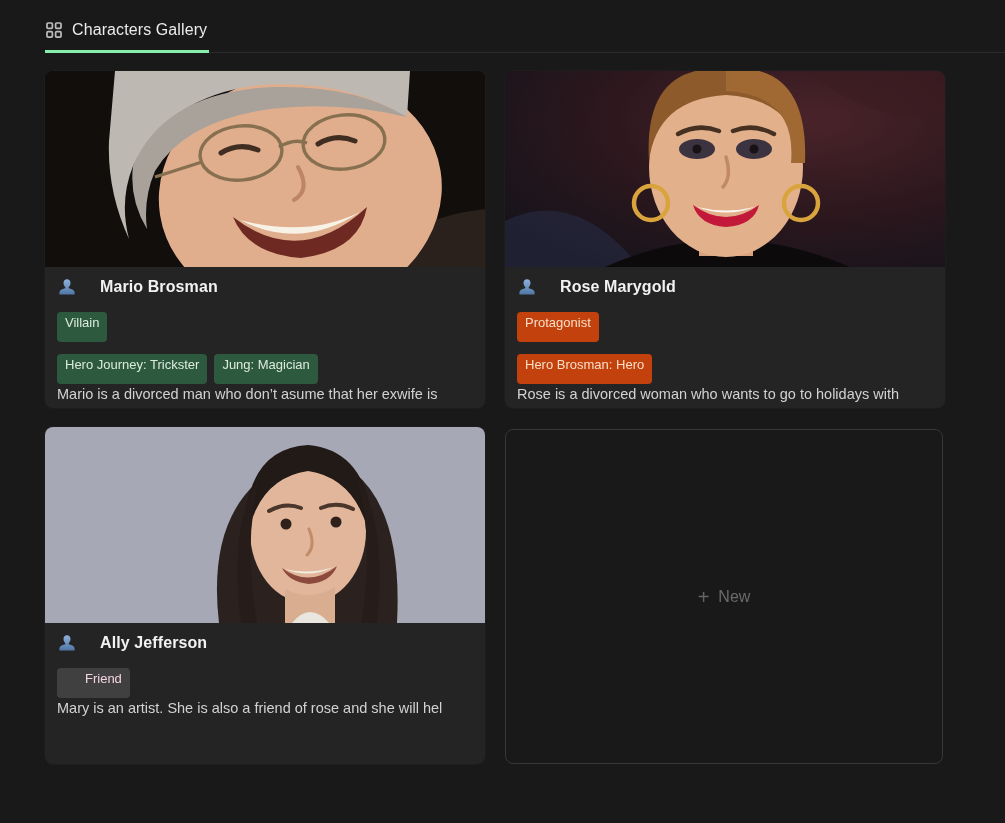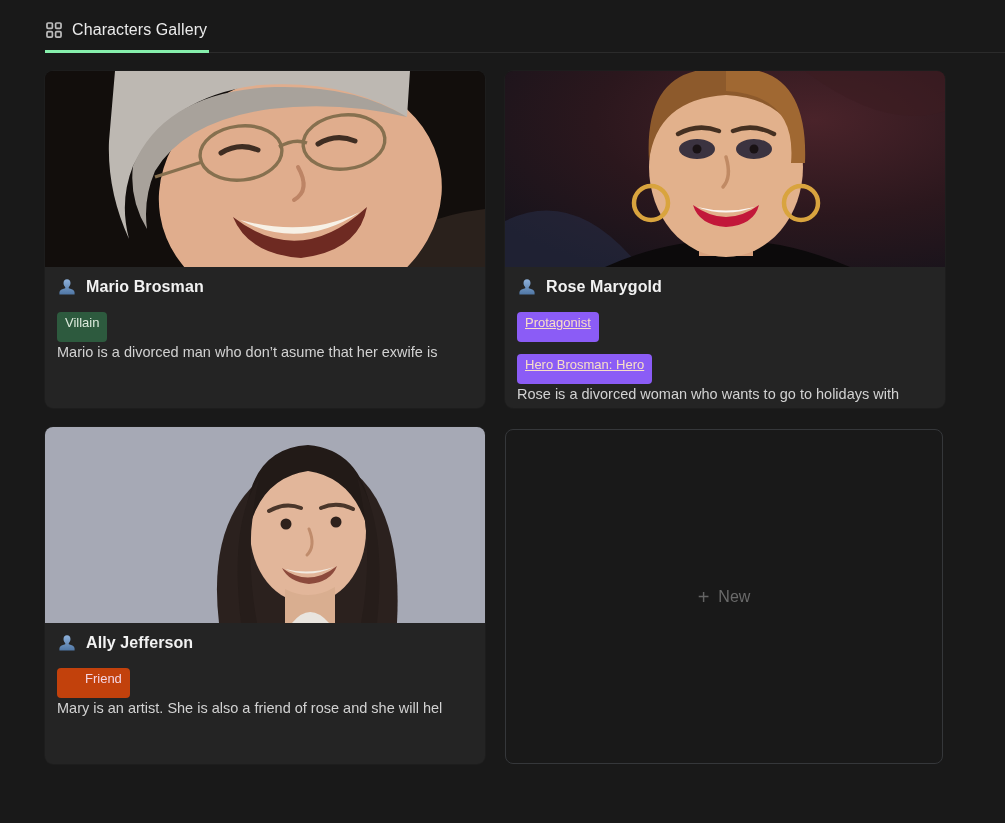--- a/index.html
+++ b/index.html
@@ -39,33 +39,33 @@
     width:440px; height:337px;
     background:#242424;
     border-radius:8px;
     overflow:hidden;
     cursor:pointer;
     box-shadow:0 0 0 1px rgba(255,255,255,0.02);
   }
   .cover { width:440px; height:196px; overflow:hidden; background:#111; }
   .cover svg { display:block; width:440px; height:196px; }
   .info { padding:9px 12px 16px; }
-  .name-row { display:flex; align-items:center; gap:9px; height:22px; }
+  .name-row { display:flex; align-items:center; gap:23px; height:22px; }
   .person-icon { display:inline-flex; width:20px; height:20px; flex:0 0 20px; }
   .char-name { font-size:16px; font-weight:600; color:#f2f2f2; letter-spacing:.1px; }
   .tag-row { display:flex; gap:7px; margin-top:12px; flex-wrap:nowrap; }
   .tag-row.first { margin-top:14px; }
   .tag {
     display:inline-block; height:30px; line-height:21px;
     padding:0 8px; border-radius:4px;
     font-size:13px; white-space:nowrap;
   }
   .tag[data-color="green"]  { background:#2D5A3E; color:#DCEADC; }
-  .tag[data-color="orange"] { background:#8b5cf6; color:#F8DEC7;text-decoration:underline; }
-  .tag[data-color="pink"]   { background:#c2410c; color:#F4D4E3;padding-left:28px; }
+  .tag[data-color="orange"] { background:#c2410c; color:#F8DEC7; }
+  .tag[data-color="pink"]   { background:#404040; color:#F4D4E3;padding-left:28px; }
   .tag[data-color="gray"]   { background:#393939; color:#D6D6D6; }
   .desc {
     margin-top:2px;
     font-size:14.5px; color:#d2d2d2;
     white-space:nowrap; overflow:hidden;
   }
   
   .new-card {
     width:438px; height:335px; margin-top:2px;
     border:1px solid #35373a;
@@ -140,20 +140,24 @@
       <div class="name-row">
         <span class="person-icon">
           <svg viewBox="0 0 24 24">
               <path d="M12 2.6c2.6 0 4.2 2 4.2 4.6 0 1.9-.8 3.8-2.1 4.8v1.5c4 .8 7 2.5 7 5V21H2.9v-2.5c0-2.5 3-4.2 7-5V12c-1.3-1-2.1-2.9-2.1-4.8C7.8 4.6 9.4 2.6 12 2.6z" fill="url(#personGrad)"></path>
             </svg>
         </span>
         <span class="char-name">Mario Brosman</span>
       </div>
       <div class="tag-row first">
         <span class="tag" data-color="green">Villain</span>
+      </div>
+      <div class="tag-row">
+        <span class="tag" data-color="green">Hero Journey: Trickster</span>
+        <span class="tag" data-color="green">Jung: Magician</span>
       </div>
       <div class="desc">Mario is a divorced man who don’t asume that her exwife is</div>
     </div>
   </div>
 
   <div class="card">
     <div class="cover">
       <svg viewBox="0 0 440 196" preserveAspectRatio="none">
         <rect width="440" height="196" fill="url(#roseBg)"></rect>
         <path d="M0 150 Q 70 115 135 196 L 0 196 Z" fill="#2a3352" opacity="0.45"></path>

